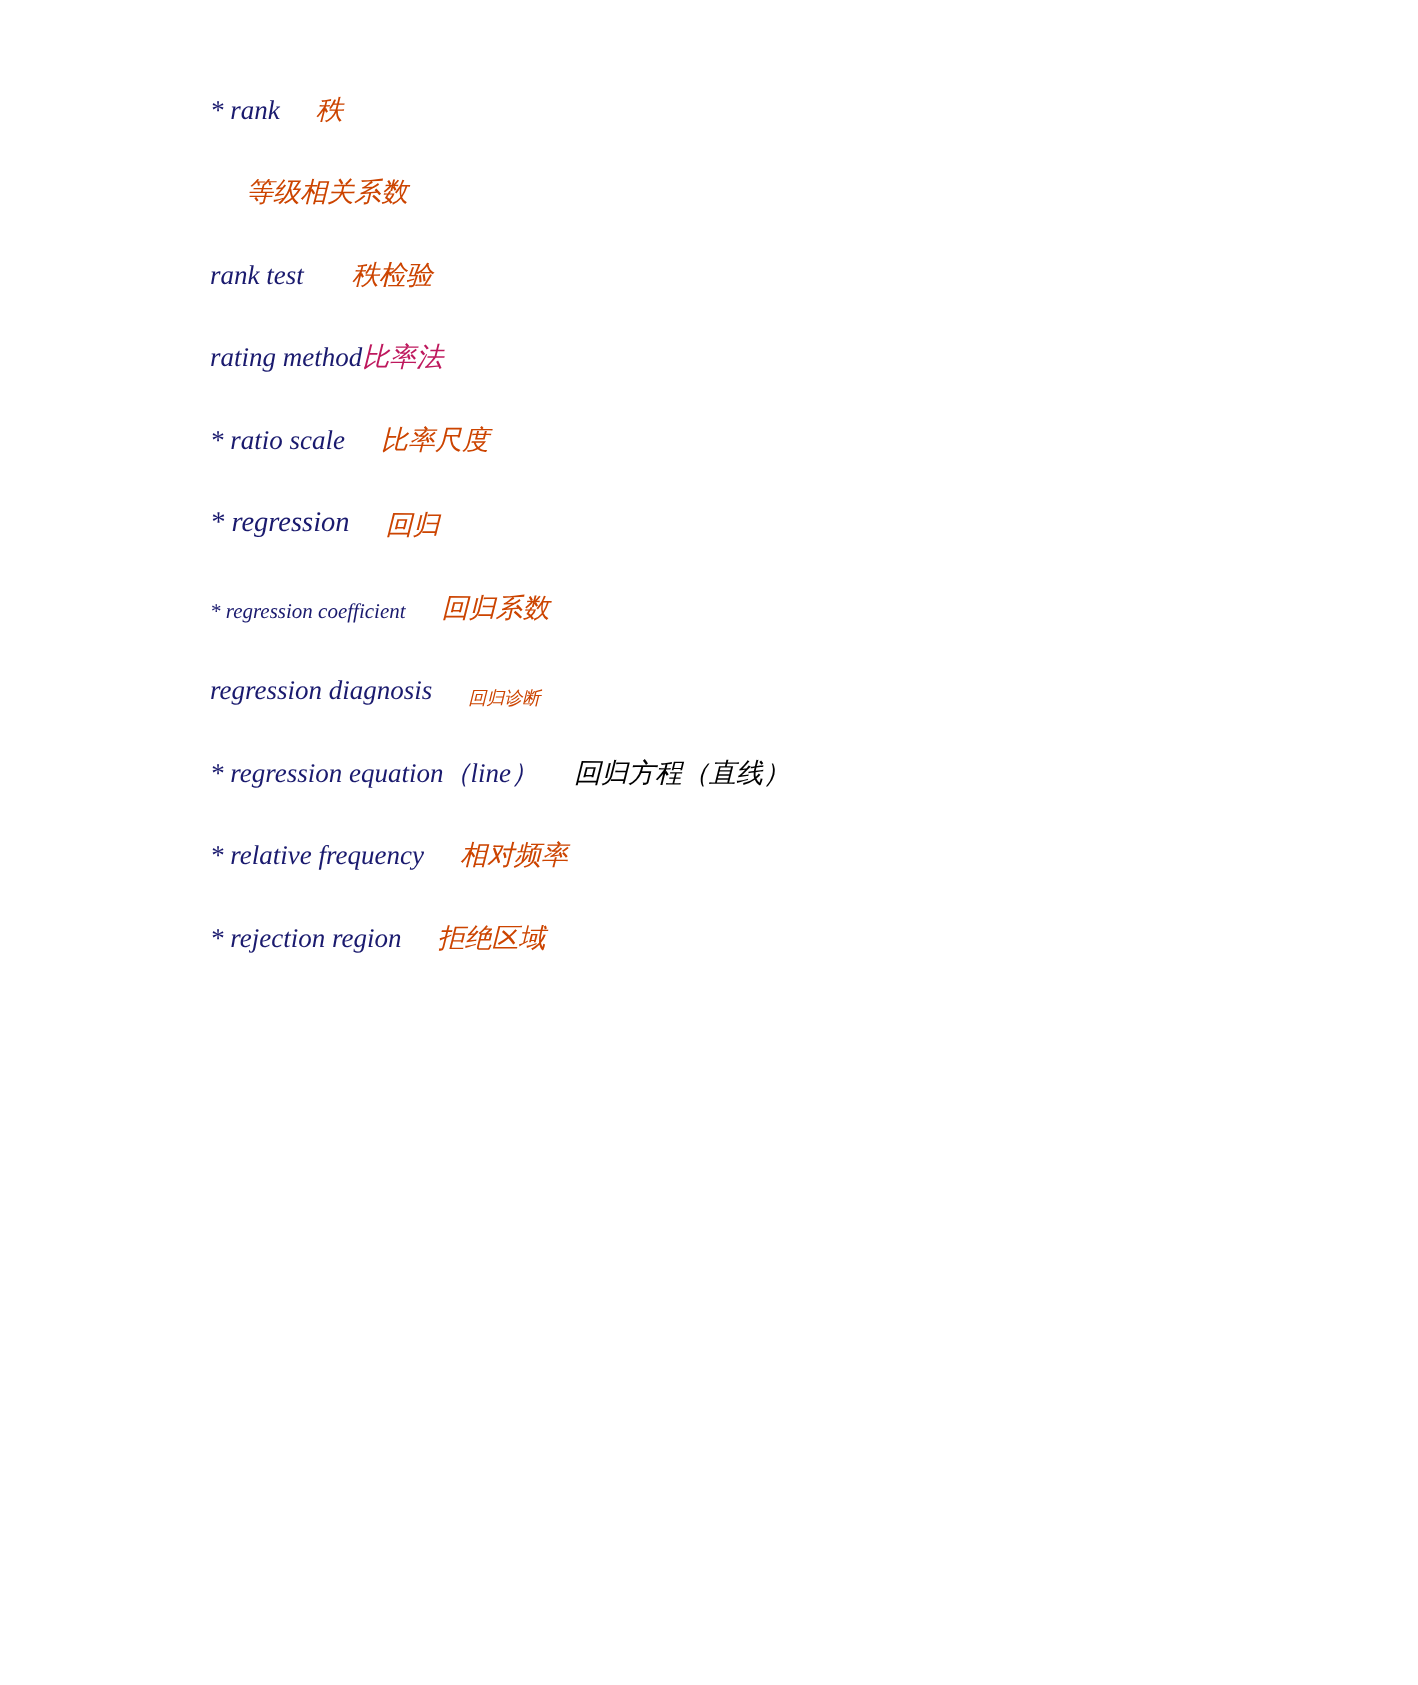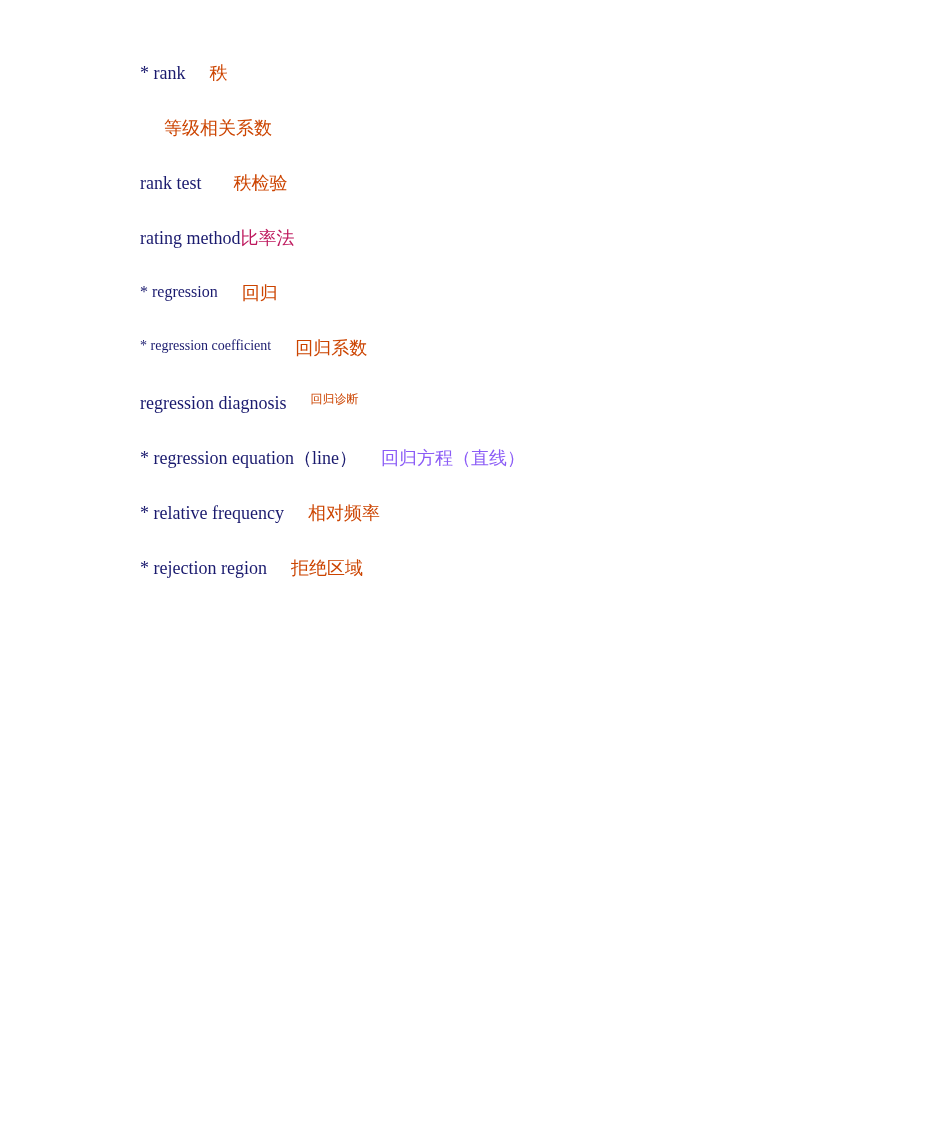--- a/index.html
+++ b/index.html
@@ -21,22 +21,23 @@
       padding: 60px 0 60px 140px;
     }
 
     .entry {
       margin-bottom: 28px;
       line-height: 1.5;
     }
 
     .entry-row {
       display: flex;
-      align-items: flex-start;
+      align-items: flex-end;
       flex-wrap: wrap;
+      font-style: italic;
     }
   </style>
 </head>
 <body>
 
 <div class="content">
 <div class="entry">
       <div class="entry-row">
         <span style="color: rgb(26, 26, 110); font-size: 18px;">* rank</span>
         <span style="color: rgb(204, 68, 0); margin-left: 24px; font-size: 18px;">秩</span>
@@ -54,40 +55,46 @@
       </div>
     </div>
     <div class="entry">
       <div class="entry-row">
         <span style="color: rgb(26, 26, 110); font-size: 18px;">rating method</span>
         <span style="color: #be185d; font-size: 18px;">比率法</span>
       </div>
     </div>
     <div class="entry">
       <div class="entry-row">
-        <span style="color: rgb(26, 26, 110); font-size: 16px;">* regression</span>
+        <span style="color: rgb(26, 26, 110); font-size: 18px;">* ratio scale</span>
+        <span style="color: rgb(204, 68, 0); margin-left: 24px; font-size: 18px;">比率尺度</span>
+      </div>
+    </div>
+    <div class="entry">
+      <div class="entry-row">
+        <span style="color: rgb(26, 26, 110); font-size: 19px;">* regression</span>
         <span style="color: rgb(204, 68, 0); margin-left: 24px; font-size: 18px;">回归</span>
       </div>
     </div>
     <div class="entry">
       <div class="entry-row">
         <span style="color: rgb(26, 26, 110); font-size: 14px;">* regression coefficient</span>
         <span style="color: rgb(204, 68, 0); margin-left: 24px; font-size: 18px;">回归系数</span>
       </div>
     </div>
     <div class="entry">
       <div class="entry-row">
         <span style="color: rgb(26, 26, 110); font-size: 18px;">regression diagnosis</span>
         <span style="color: rgb(204, 68, 0); margin-left: 24px; font-size: 12px;">回归诊断</span>
       </div>
     </div>
     <div class="entry">
       <div class="entry-row">
         <span style="color: rgb(26, 26, 110); font-size: 18px;">* regression equation（line）</span>
-        <span style="color: #8b5cf6; margin-left: 24px; font-size: 18px;">回归方程（直线）</span>
+        <span style="color: #000000; margin-left: 24px; font-size: 18px;">回归方程（直线）</span>
       </div>
     </div>
     <div class="entry">
       <div class="entry-row">
         <span style="color: rgb(26, 26, 110); font-size: 18px;">* relative frequency</span>
         <span style="color: rgb(204, 68, 0); margin-left: 24px; font-size: 18px;">相对频率</span>
       </div>
     </div>
     <div class="entry">
       <div class="entry-row">

